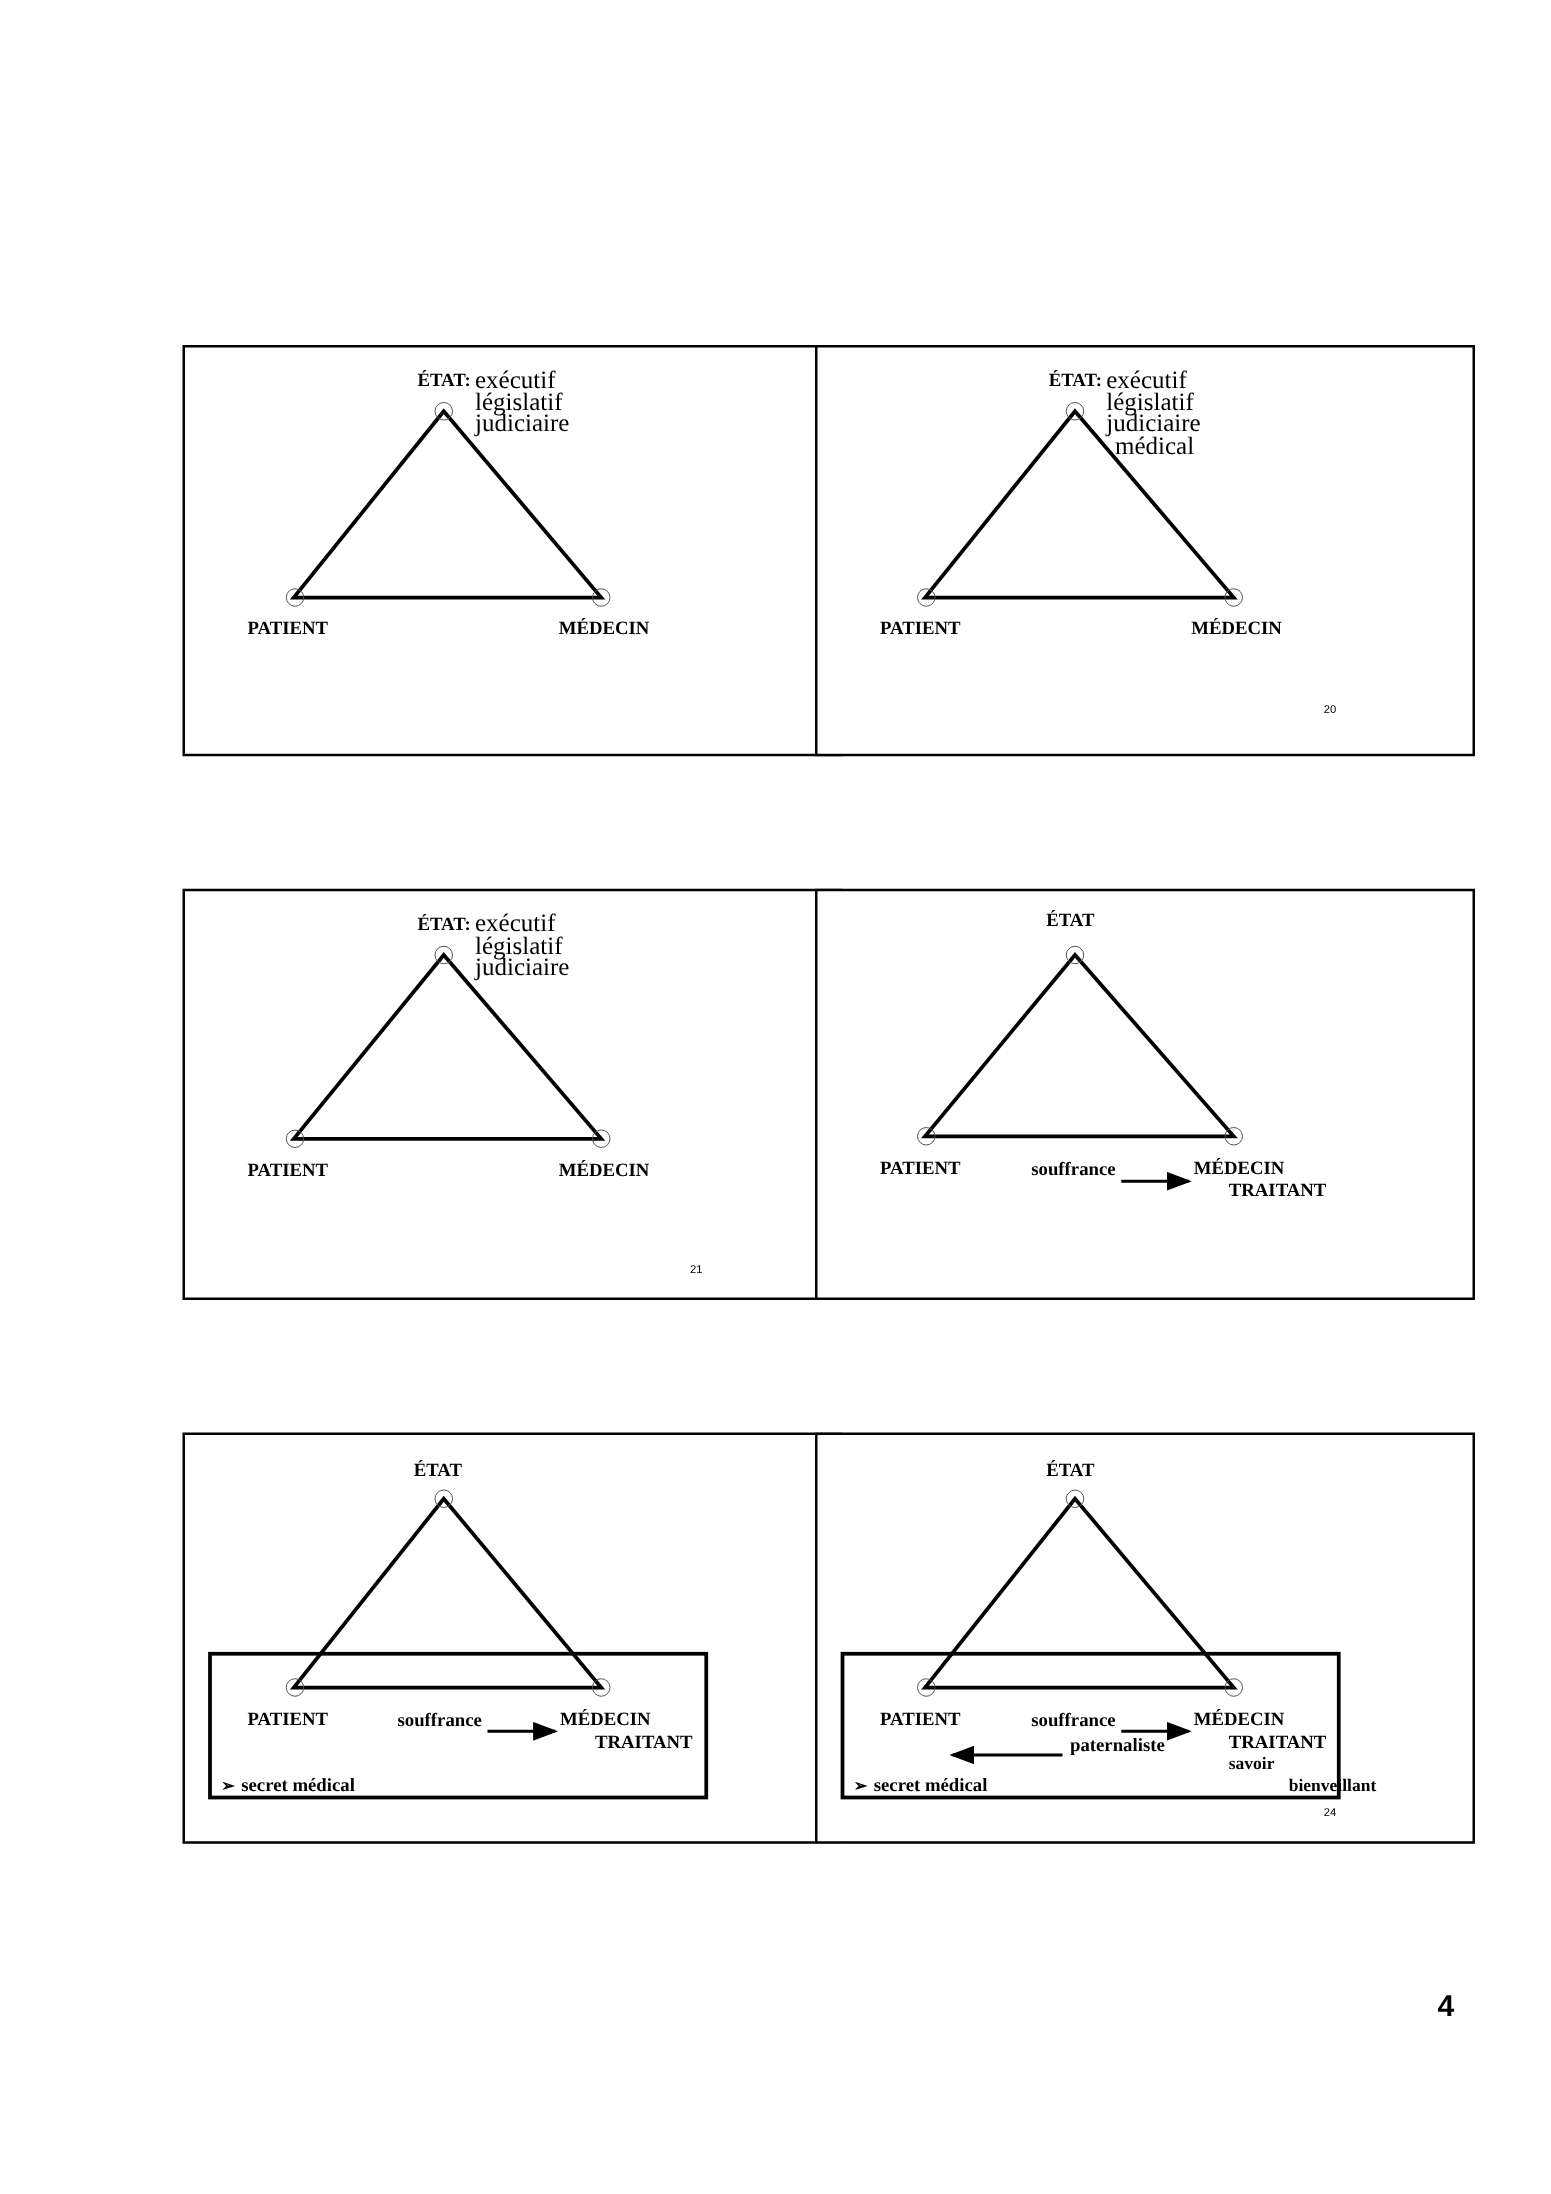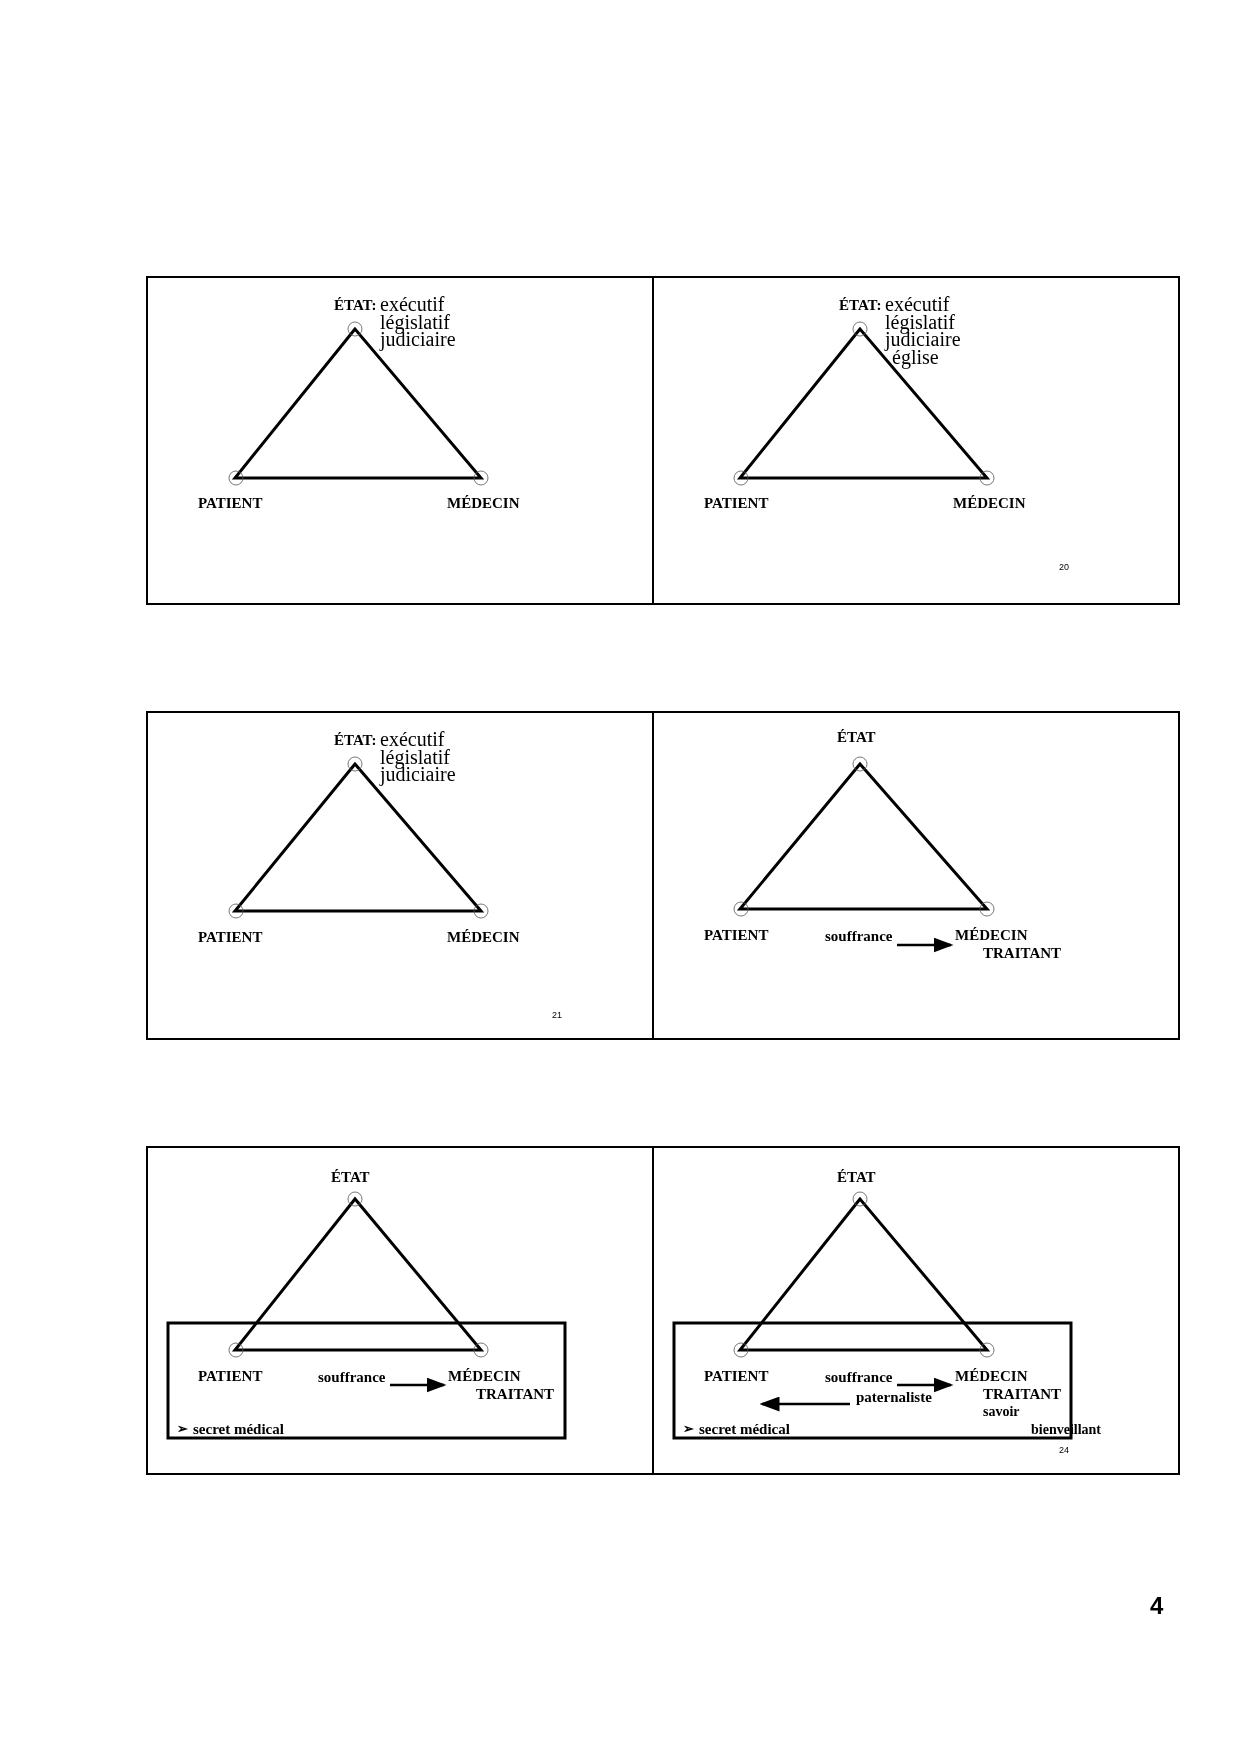--- a/index.html
+++ b/index.html
@@ -35,21 +35,21 @@
   <svg>
     <polygon points="206,51 86,200 333,200" fill="none" stroke="#000" stroke-width="3"></polygon>
     <circle cx="206" cy="51" r="7" fill="none" stroke="#555" stroke-width="0.8"></circle>
     <circle cx="87" cy="200" r="7" fill="none" stroke="#555" stroke-width="0.8"></circle>
     <circle cx="333" cy="200" r="7" fill="none" stroke="#555" stroke-width="0.8"></circle>
   </svg>
   <span class="lbl b" style="left:185px; top:18px;">ÉTAT:</span>
   <span class="sub" style="left:231px; top:18px;">exécutif</span>
   <span class="sub" style="left:231px; top:36px;">législatif</span>
   <span class="sub" style="left:231px; top:53px;">judiciaire</span>
-  <span class="sub" style="left:238px; top:71px;">église</span>
+  <span class="sub" style="left:238px; top:71px;">médical</span>
   <span class="lbl b" style="left:50px; top:216px;">PATIENT</span>
   <span class="lbl b" style="left:299px; top:216px;">MÉDECIN</span>
   <span class="num" style="left:405px; top:284px;">20</span>
 </div>
 
 <div class="slide" style="left:146px; top:711px;">
   <svg>
     <polygon points="207,51 87,198 333,198" fill="none" stroke="#000" stroke-width="3"></polygon>
     <circle cx="207" cy="51" r="7" fill="none" stroke="#555" stroke-width="0.8"></circle>
     <circle cx="88" cy="198" r="7" fill="none" stroke="#555" stroke-width="0.8"></circle>

